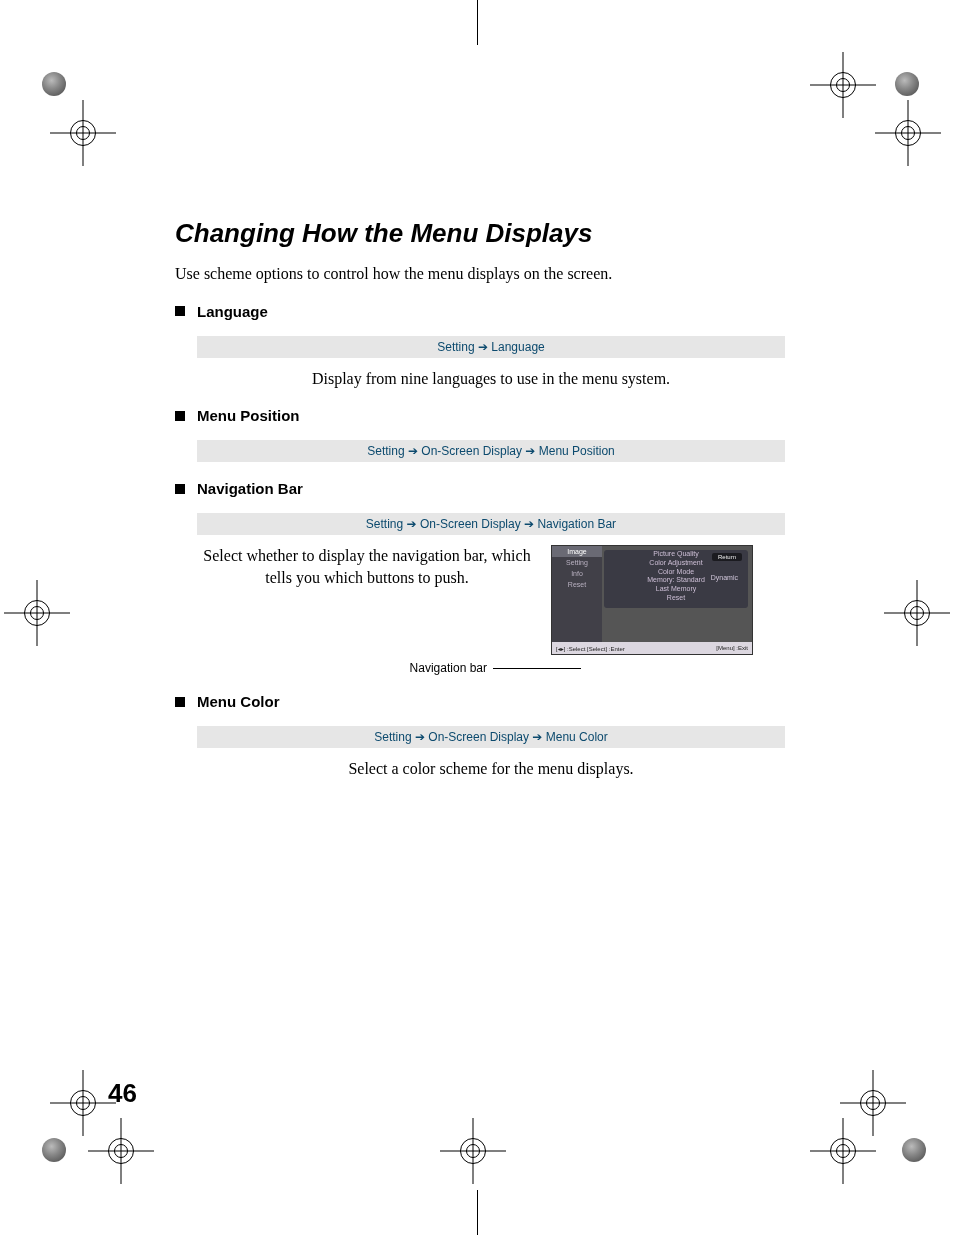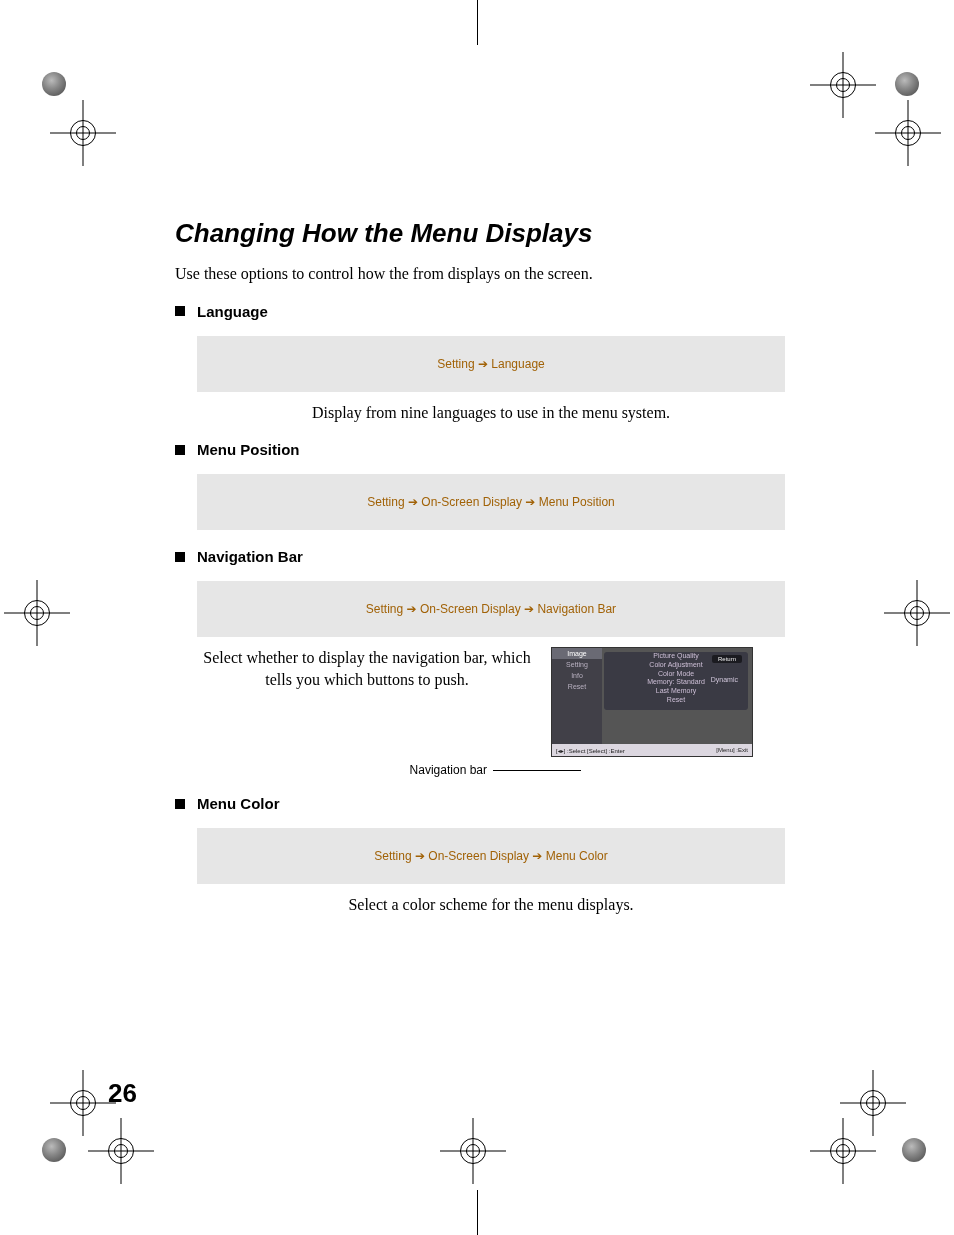--- a/index.html
+++ b/index.html
@@ -4,21 +4,21 @@
 <style>
   html,body{margin:0;padding:0;background:#fff;color:#000;font-family:Georgia,"Times New Roman",serif;}
   .page{position:relative;width:954px;height:1235px;margin:0 auto;background:#fff;}
   .content{position:absolute;left:175px;top:218px;width:610px;}
   .section-title{font-family:Arial,Helvetica,sans-serif;font-weight:bold;font-style:italic;font-size:26px;margin:0 0 14px 0;color:#000;}
   .intro{font-size:16px;margin:0 0 18px 0;line-height:1.35;}
   .item{margin:0 0 18px 0;text-align:center;}
   .item-head{display:flex;align-items:center;gap:12px;margin:0 0 10px 0;}
   .bullet{display:inline-block;width:10px;height:10px;background:#000;}
   .item-title{font-family:Arial,Helvetica,sans-serif;font-weight:bold;font-size:15px;}
-  .path-box{background:#e6e6e6;padding:21px 10px;margin:16px 0 10px 22px;font-family:Arial,Helvetica,sans-serif;font-size:12px;color:#a16207;}
+  .path-box{background:#e6e6e6;padding:4px 10px;margin:16px 0 10px 22px;font-family:Arial,Helvetica,sans-serif;font-size:12px;color:#0c4a6e;}
   .arrow{font-family:Arial,Helvetica,sans-serif;}
   .desc{font-size:16px;margin:0 0 0 22px;line-height:1.35;}
   .nav-row{display:flex;align-items:flex-start;gap:14px;margin-left:22px;}
   .nav-row .desc{margin-left:0;max-width:340px;}
   .screenshot{width:200px;height:108px;background:#555;position:relative;font-family:Arial,Helvetica,sans-serif;color:#c8c0cc;font-size:7px;border:1px solid #333;}
   .ss-sidebar{position:absolute;left:0;top:0;bottom:12px;width:50px;background:#414048;}
   .ss-side-item{padding:2px 4px;color:#b8b0c0;}
   .ss-side-item.on{background:#6a6a74;color:#fff;}
   .ss-panel{position:absolute;left:52px;top:4px;right:4px;height:58px;background:#3a3a44;border-radius:3px;}
   .ss-return{position:absolute;right:6px;top:3px;background:#1b1b20;color:#eee;font-size:6px;padding:1px 6px;border-radius:2px;}
@@ -89,21 +89,21 @@
       <span class="ic"></span>
     </div>
   <div class="medal" style="left:902px;top:1138px"></div>
   <div class="reg" style="left:830px;top:1138px">
       <span class="circ"></span>
       <span class="ic"></span>
     </div>
 
   <div class="content">
     <h2 class="section-title">Changing How the Menu Displays</h2>
-    <p class="intro">Use these options to control how the from displays on the screen.</p>
+    <p class="intro">Use scheme options to control how the menu displays on the screen.</p>
 
     <div class="item">
       <div class="item-head">
         <span class="bullet"></span>
         <span class="item-title">Language</span>
       </div>
       <div class="path-box">
         <span>Setting</span><span class="arrow"> ➔ </span><span>Language</span>
       </div>
       <p class="desc">Display from nine languages to use in the menu system.</p>
@@ -164,14 +164,14 @@
         <span class="item-title">Menu Color</span>
       </div>
       <div class="path-box">
         <span>Setting</span><span class="arrow"> ➔ </span><span>On-Screen Display</span><span class="arrow"> ➔ </span><span>Menu Color</span>
       </div>
       <p class="desc">Select a color scheme for the menu displays.</p>
     </div>
 
   </div>
 
-  <div class="page-num">26</div>
+  <div class="page-num">46</div>
 </div>
 
 </body></html>

